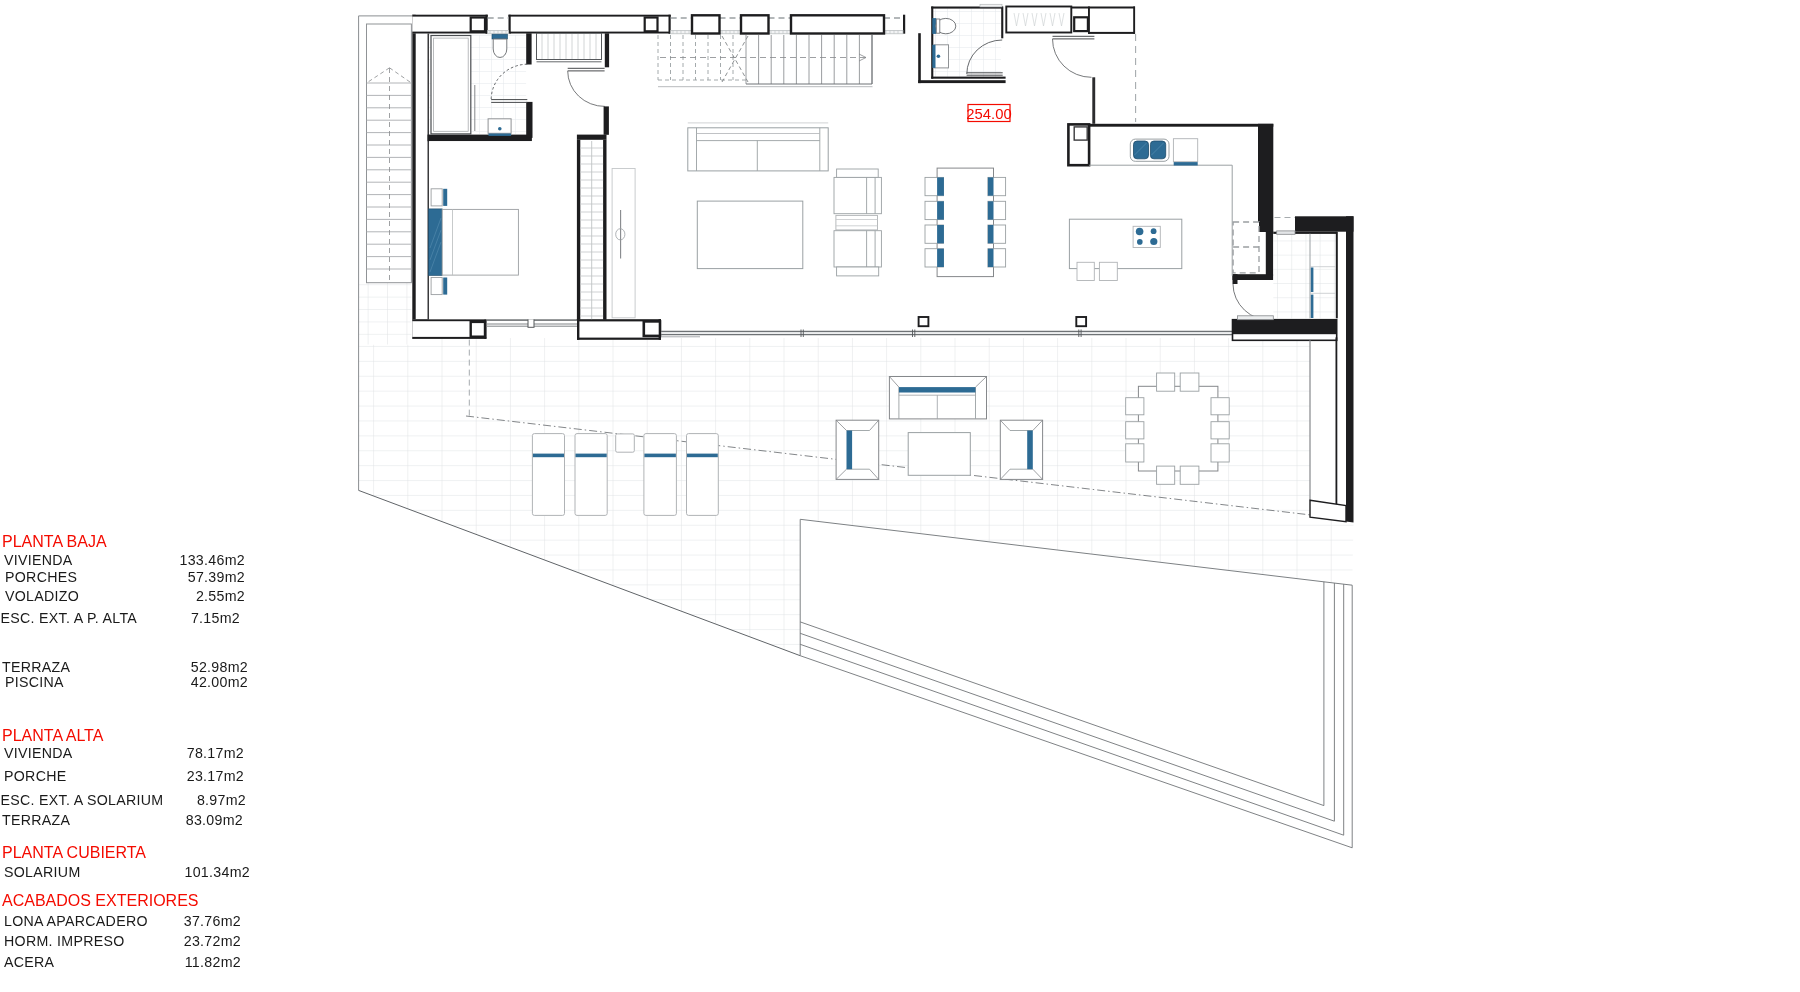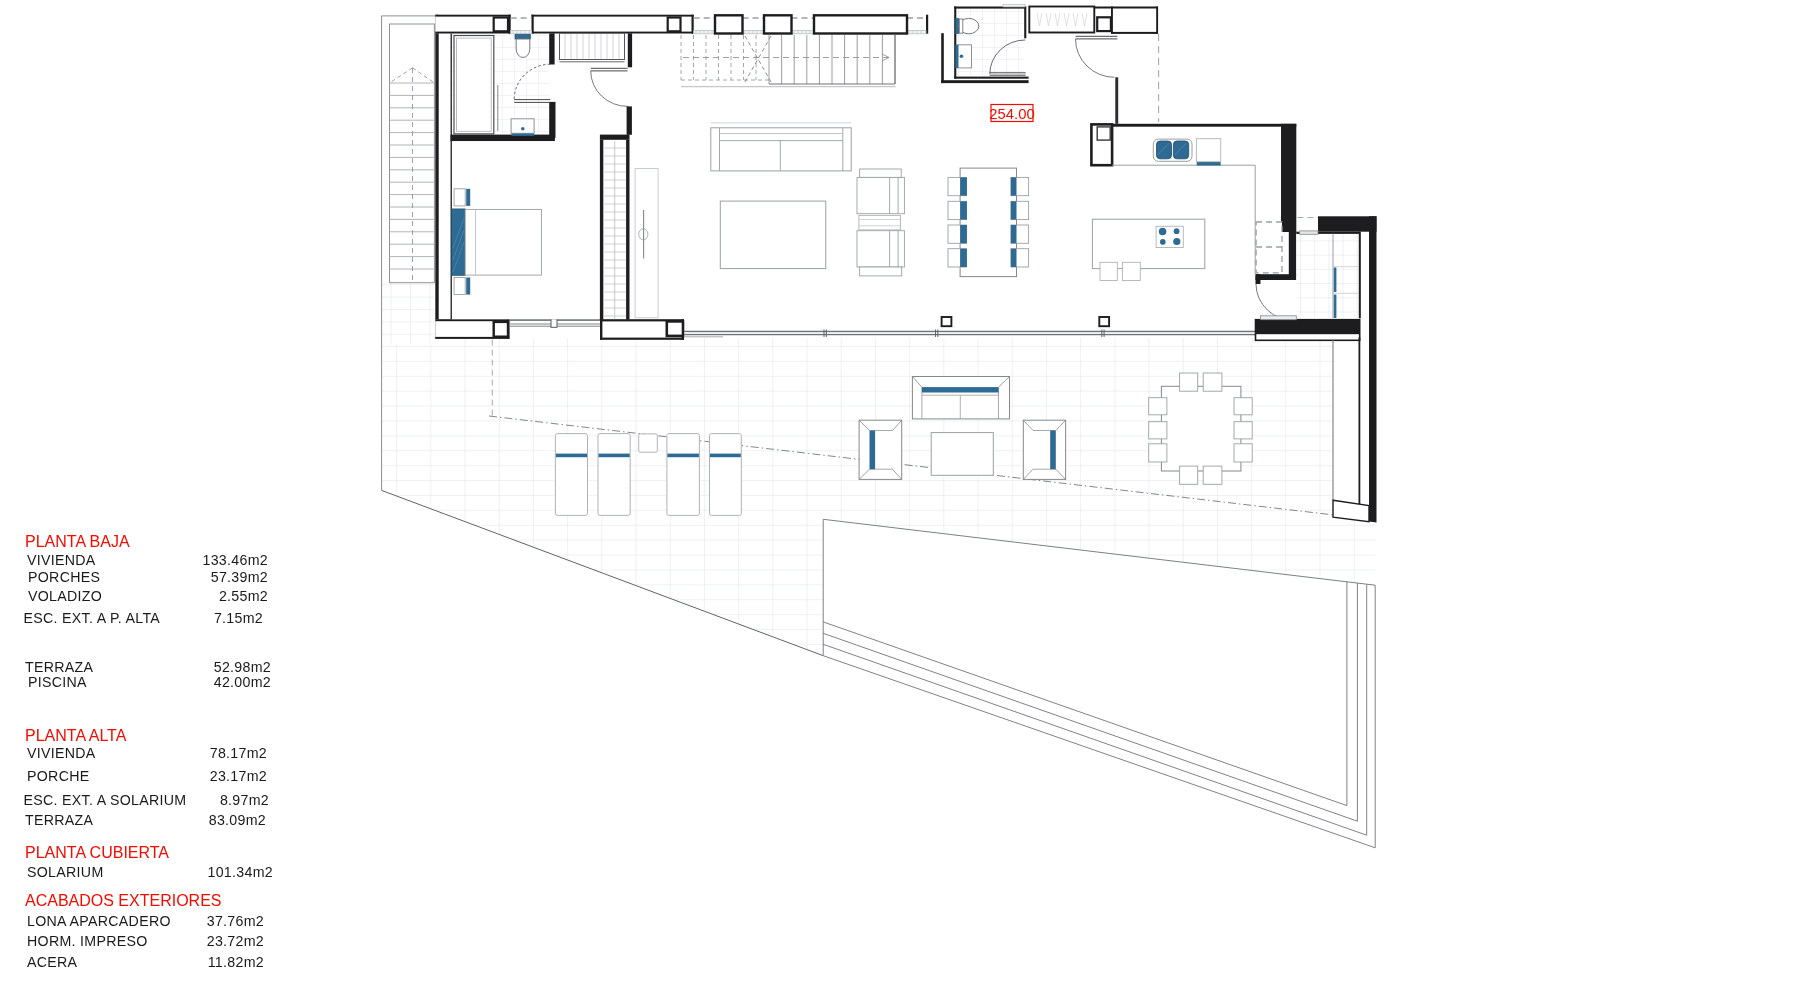--- a/index.html
+++ b/index.html
@@ -1,16 +1,16 @@
 <!DOCTYPE html>
 <html><head>
 <meta charset="utf-8">
 <style>
 html,body{margin:0;padding:0;background:#ffffff;}
-#plan{width:1640px;height:992px;position:relative;font-family:"Liberation Sans", sans-serif;padding-left:23px;}
+#plan{width:1640px;height:992px;position:relative;font-family:"Liberation Sans", sans-serif;}
 text{font-family:"Liberation Sans", sans-serif;}
 </style>
 </head>
 <body>
 <div id="plan">
 <svg width="1800" height="992" viewBox="0 0 1800 992" xmlns="http://www.w3.org/2000/svg">
 <defs>
 <pattern id="terr" width="34.2" height="14.9" patternUnits="userSpaceOnUse" patternTransform="translate(32.1,4.25)">
   <rect width="34.2" height="14.9" fill="#ffffff"></rect>
   <path d="M0,14.9 H34.2 M34.2,0 V14.9" stroke="#e0e3e5" stroke-width="1" fill="none"></path>

